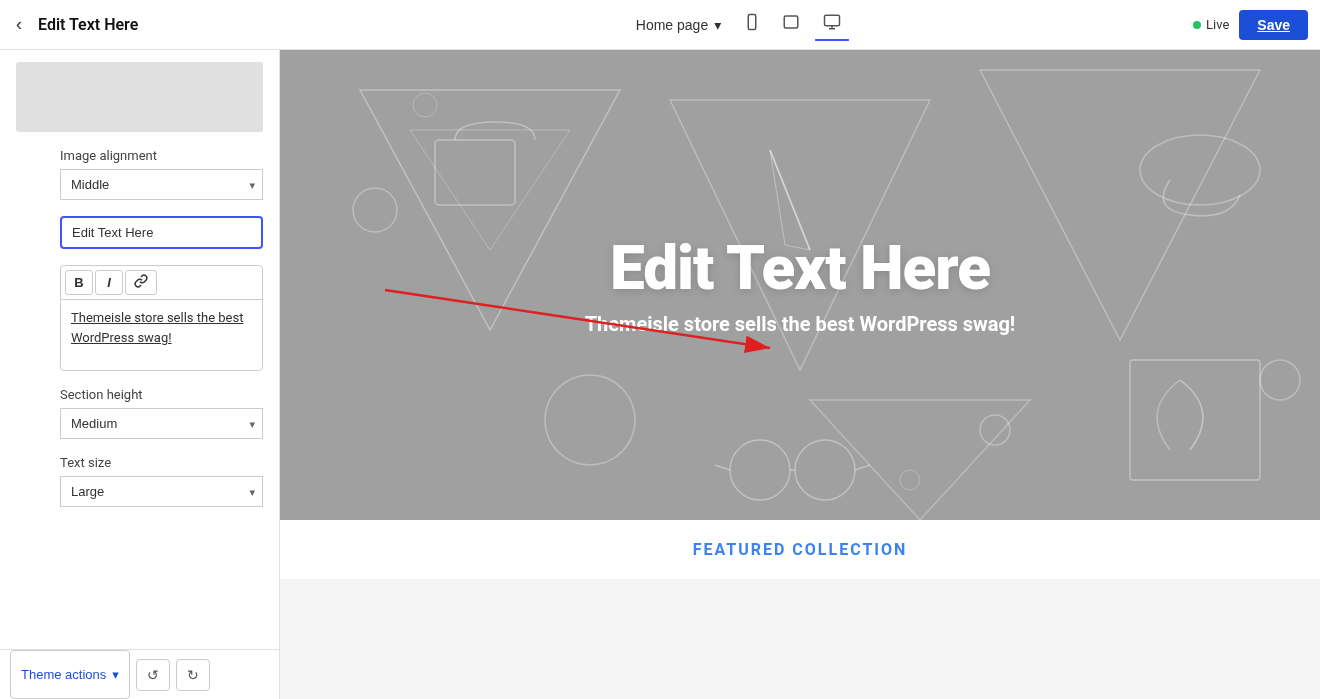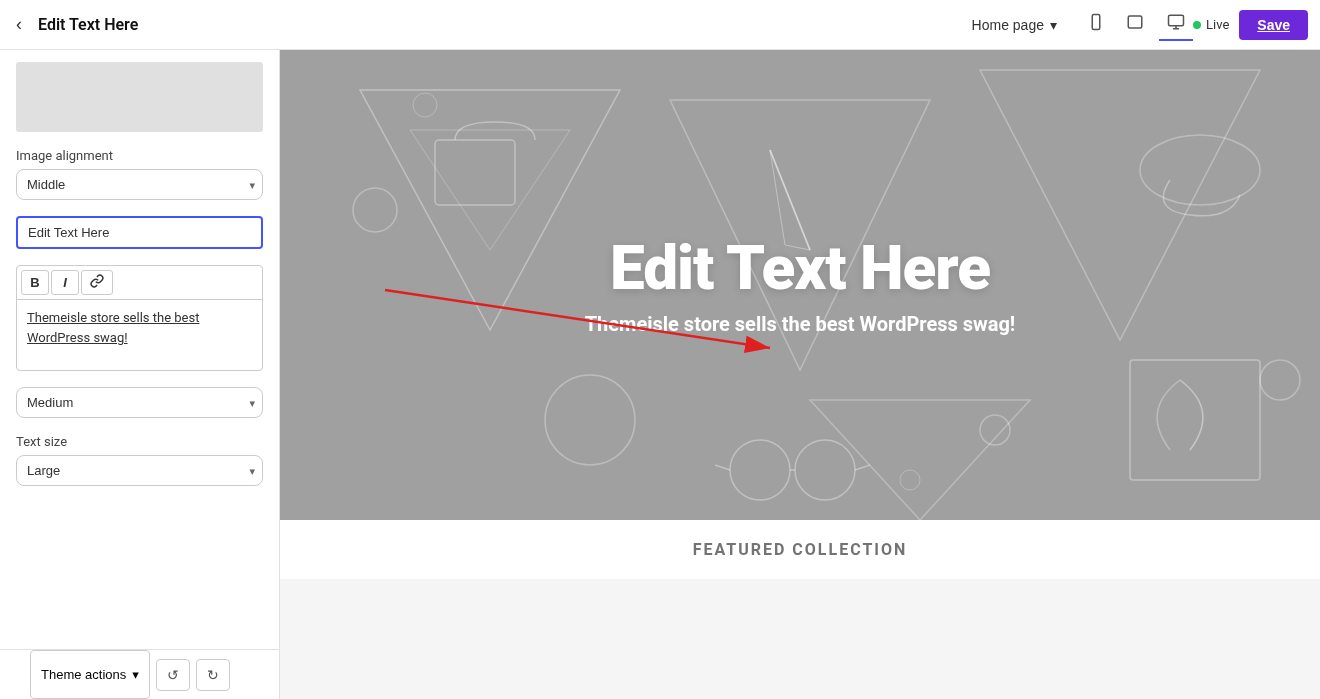--- a/index.html
+++ b/index.html
@@ -32,22 +32,22 @@
     }
     .panel-title {
       font-size: 16px;
       font-weight: 600;
       color: #111;
     }
     .top-bar-center {
       flex: 1;
       display: flex;
       align-items: center;
-      justify-content: flex-end;
-      gap: 24px;
+      justify-content: center;
+      gap: 16px;
     }
     .page-dropdown {
       display: flex;
       align-items: center;
       gap: 6px;
       cursor: pointer;
       font-size: 14px;
       color: #333;
       background: none;
       border: none;
@@ -81,21 +81,21 @@
       font-size: 13px;
       color: #333;
     }
     .live-dot {
       width: 8px;
       height: 8px;
       border-radius: 50%;
       background: #22c55e;
     }
     .save-btn {
-      background: #6d28d9;
+      background: #1d4ed8;
       color: #fff;
       border: none;
       border-radius: 4px;
       padding: 7px 18px;
       font-size: 14px;
       font-weight: 600;
       cursor: pointer;
       text-decoration: underline;
     }
 
@@ -118,20 +118,21 @@
     .left-panel-content {
       flex: 1;
       overflow-y: auto;
       padding: 12px 16px;
     }
     .left-panel-content::-webkit-scrollbar { width: 6px; }
     .left-panel-content::-webkit-scrollbar-thumb { background: #ccc; border-radius: 3px; }
 
     .field-group {
       margin-bottom: 16px;
+      margin-left: 44px;
     }
     .field-label {
       font-size: 13px;
       color: #444;
       margin-bottom: 6px;
       display: block;
     }
 
     
     .image-placeholder {
@@ -143,21 +144,21 @@
     }
 
     
     .select-wrapper {
       position: relative;
     }
     .styled-select {
       width: 100%;
       padding: 7px 10px;
       border: 1px solid #ccc;
-      border-radius: 8px;
+      border-radius: 0;
       appearance: none;
       background: #fff;
       font-size: 13px;
       color: #333;
       cursor: pointer;
     }
     .select-arrow {
       position: absolute;
       right: 8px;
       top: 50%;
@@ -226,22 +227,21 @@
     .theme-actions-btn {
       display: flex;
       align-items: center;
       gap: 6px;
       background: #fff;
       border: 1px solid #ccc;
       border-radius: 4px;
       padding: 16px 10px;
       font-size: 13px;
       cursor: pointer;
-      color: #000000;
-      margin-left: 20px;
+      color: #1d4ed8;
     }
     .bottom-icon-btn {
       background: none;
       border: 1px solid #ccc;
       border-radius: 4px;
       width: 34px;
       height: 32px;
       display: flex;
       align-items: center;
       justify-content: center;
@@ -316,21 +316,21 @@
     
     .featured-section {
       padding: 20px;
       background: #fff;
       text-align: center;
     }
     .featured-title {
       font-size: 16px;
       font-weight: 700;
       letter-spacing: 2px;
-      color: #737373;
+      color: #3b82f6;
     }
   </style>
 </head>
 <body>
 
 <div class="top-bar">
   <div class="top-bar-left">
     <button class="back-btn">‹</button>
     <span class="panel-title">Edit Text Here</span>
   </div>
@@ -405,20 +405,21 @@
                 </svg>
             </button>
           </div>
           <div class="text-content-area" contenteditable="true" style="">
             <span class="text-link">Themeisle store sells the best WordPress swag!</span>
           </div>
         </div>
       </div>
 
       <div class="field-group">
+        <label class="field-label">Section height</label>
         <div class="select-wrapper">
           <select class="styled-select">
             <option>Medium</option>
             <option>Small</option>
             <option>Large</option>
           </select>
           <span class="select-arrow">▾</span>
         </div>
       </div>
 

